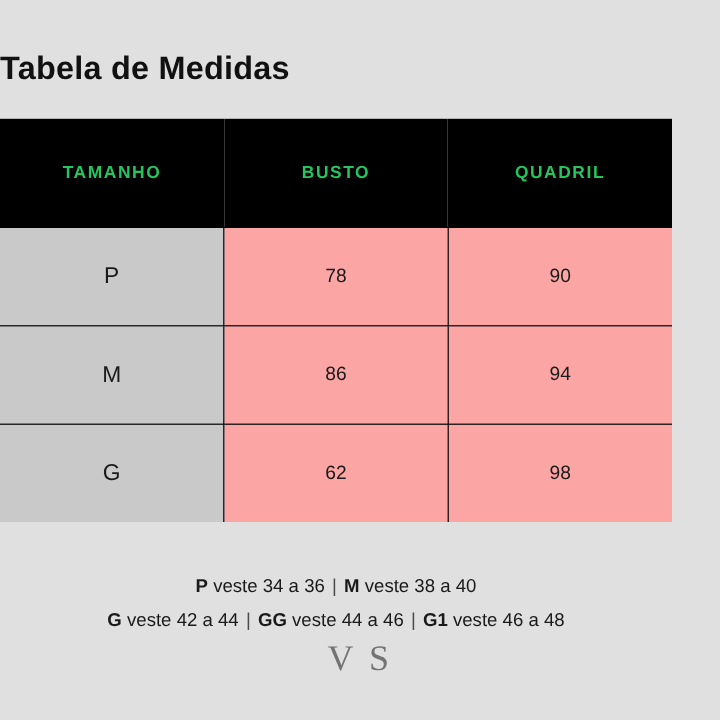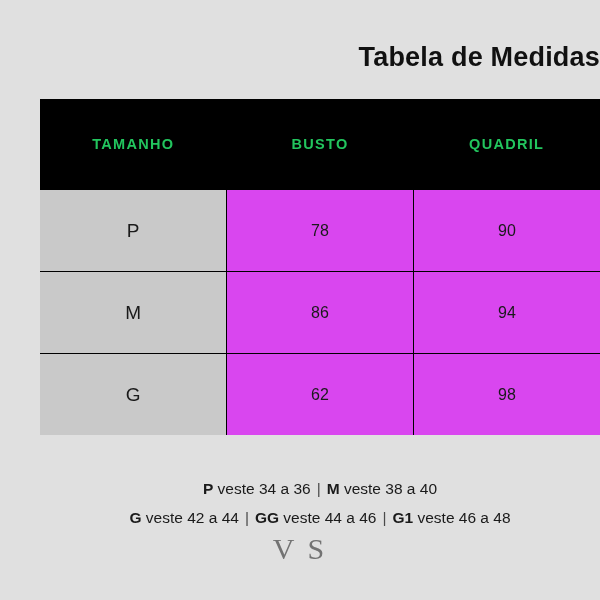--- a/index.html
+++ b/index.html
@@ -14,21 +14,21 @@
     color: #161616;
     overflow: hidden;
   }
   .page {
     position: relative;
     width: 600px;
     height: 600px;
     box-sizing: border-box;
     display: flex;
     flex-direction: column;
-    align-items: flex-end;
+    align-items: flex-start;
   }
   .title {
     margin-top: 42px;
     font-size: 27px;
     font-weight: bold;
     letter-spacing: 0.2px;
     color: #111111;
     text-align: center;
   }
   .table-wrap {
@@ -51,21 +51,21 @@
     text-align: center;
     border: none;
   }
   table.size-table tbody td {
     height: 79px;
     text-align: center;
     vertical-align: middle;
     font-size: 16px;
     color: #1a1a1a;
     border: 1px solid #000000;
-    background: #d946ef;
+    background: #fca5a5;
   }
   table.size-table tbody td.size-cell {
     background: #c9c9c9;
     font-size: 19px;
     border-left: none;
   }
   table.size-table tbody tr td:last-child {
     border-right: none;
   }
   table.size-table tbody tr:last-child td {

